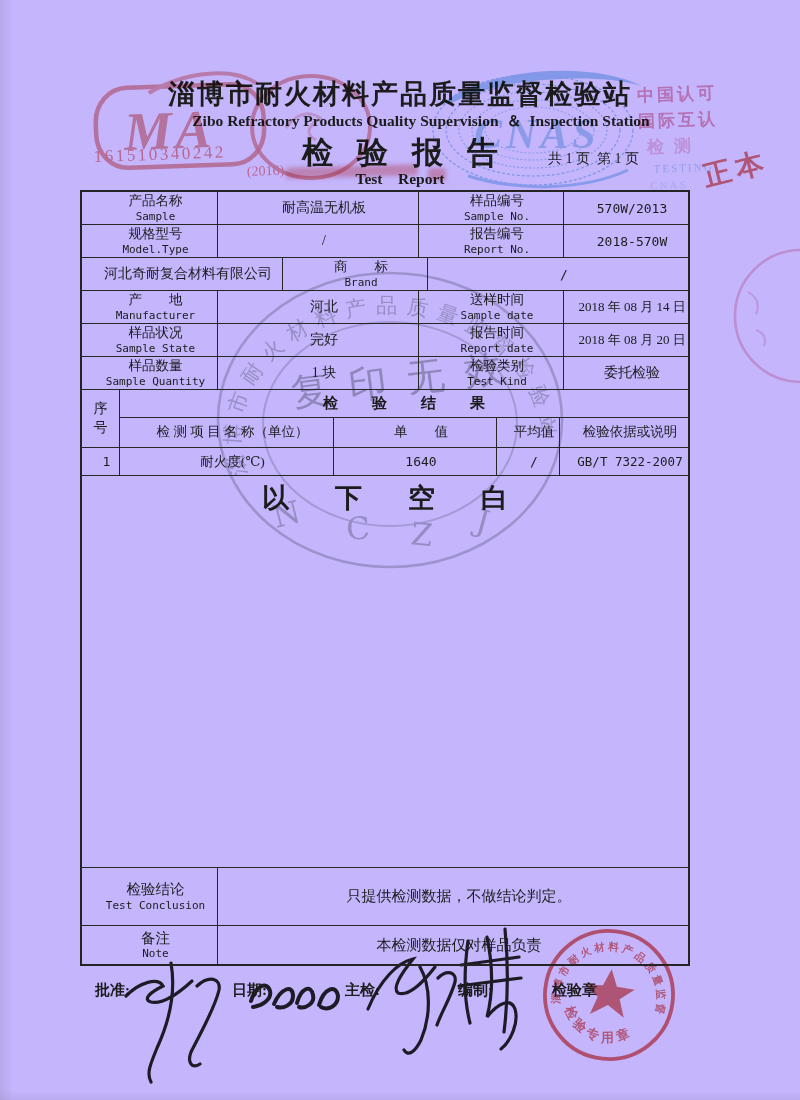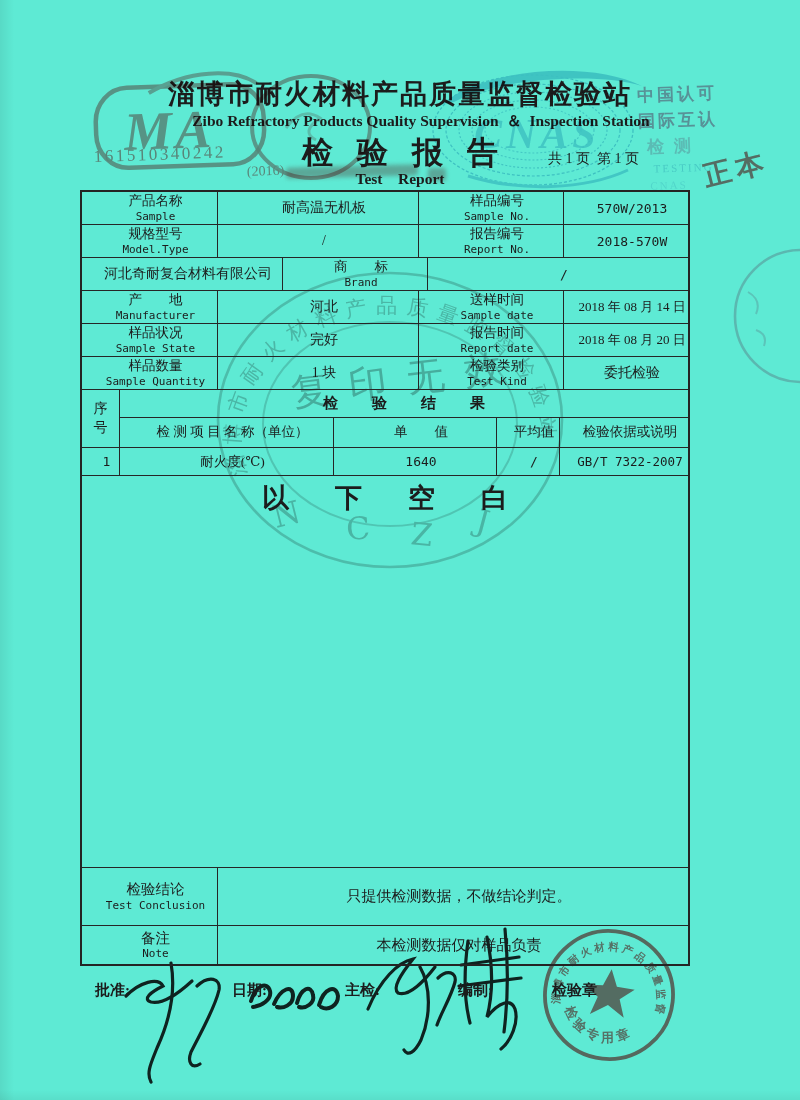--- a/index.html
+++ b/index.html
@@ -1,16 +1,16 @@
 <!DOCTYPE html>
 <html><head>
 <meta charset="utf-8">
 <style>
   html,body{margin:0;padding:0;background:#e9e9e9;}
-  .page{position:relative;width:800px;height:1100px;margin:0 auto;background:#5eead4;overflow:hidden;
+  .page{position:relative;width:800px;height:1100px;margin:0 auto;background:#c4b5fd;overflow:hidden;
         font-family:"Liberation Serif","DejaVu Serif",serif;color:#1c1c1c;}
   .page::before{content:"";position:absolute;left:0;top:0;bottom:0;width:14px;
         background:linear-gradient(90deg,rgba(0,0,0,.07),rgba(0,0,0,0));pointer-events:none;z-index:20;}
   .page::after{content:"";position:absolute;left:0;right:0;bottom:0;height:10px;
         background:linear-gradient(0deg,rgba(0,0,0,.05),rgba(0,0,0,0));pointer-events:none;z-index:20;}
   .abs{position:absolute;}
   .ctr{left:0;right:0;text-align:center;}
   
   .station-cn{top:76px;font-size:27px;font-weight:bold;letter-spacing:2px;}
   .station-en{top:111px;font-size:15.5px;font-weight:bold;white-space:pre;padding-left:42px;}

